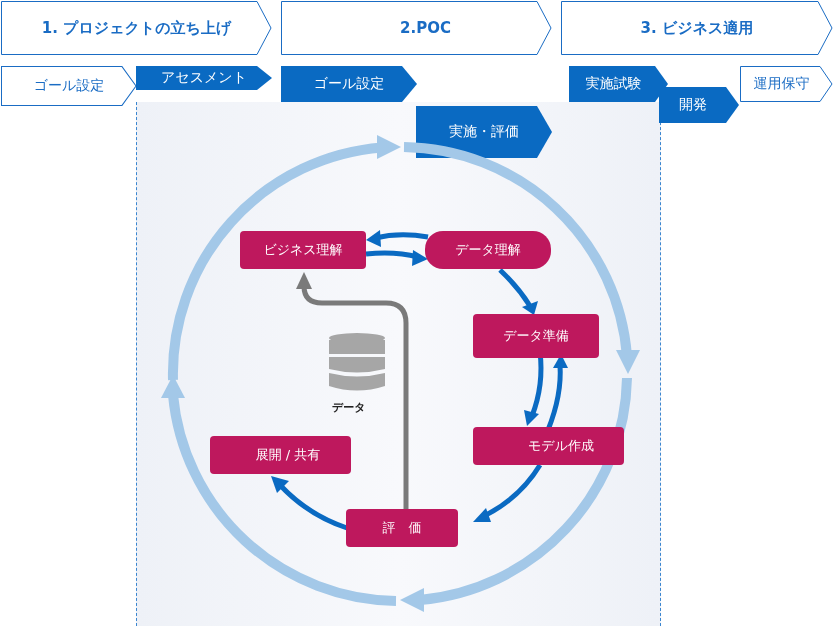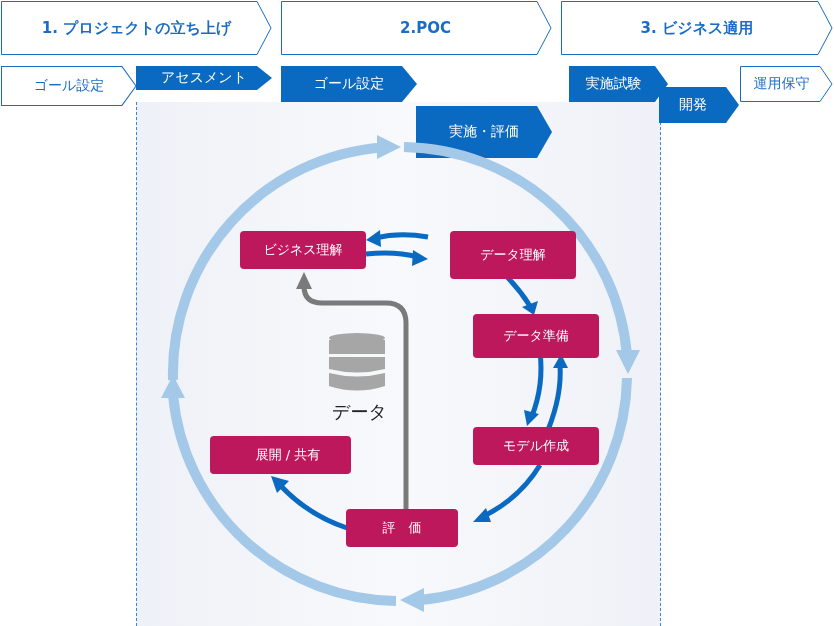--- a/index.html
+++ b/index.html
@@ -23,21 +23,21 @@
   .phase span { font-weight: bold; font-size: 15px; color: #1a6cc4; }
   .step span { font-size: 14px; }
   .step.filled span { color: #ffffff; }
   .step.outline span { color: #1a6cc4; }
 
   svg.diagram { position: absolute; left: 0; top: 0; width: 834px; height: 626px; }
   .node {
     position: absolute; background: #be185d; color: #fff; border-radius: 4px;
     display: flex; align-items: center; justify-content: center; font-size: 13px;
   }
-  .db-label { position: absolute; font-size: 18px; color: #222; }
+  .db-label { position: absolute; font-size: 11px; color: #222; font-weight: bold; }
 </style>
 </head>
 <body>
 
 <div class="chev phase" style="left:1px;top:1px;width:271px;height:54px;">
   <svg viewBox="0 0 271 54" preserveAspectRatio="none">
       <polygon points="0.5,0.5 256,0.5 270,27 256,53.5 0.5,53.5" fill="#fff" stroke="#1a6cc4" stroke-width="1"></polygon>
     </svg>
   <span>1. プロジェクトの立ち上げ</span>
 </div>
@@ -140,27 +140,27 @@
     <polygon points="527,426 524,410 539,414"></polygon>
     <polygon points="561,354 553,368 568,368"></polygon>
     <polygon points="473,522 486,508 491,522"></polygon>
     <polygon points="271,476 289,481 277,493"></polygon>
   </g>
 </svg>
 
 <div class="node" style="left:240px;top:231px;width:126px;height:38px;">
   <span>ビジネス理解</span>
 </div>
-<div class="node" style="left:450px;top:231px;width:126px;height:48px;">
+<div class="node" style="left:425px;top:231px;width:126px;height:38px;border-radius:18px;">
   <span>データ理解</span>
 </div>
 <div class="node" style="left:473px;top:314px;width:126px;height:44px;">
   <span>データ準備</span>
 </div>
-<div class="node" style="left:473px;top:427px;width:126px;height:38px;">
+<div class="node" style="left:473px;top:427px;width:126px;height:38px;padding-left:25px;">
   <span>モデル作成</span>
 </div>
 <div class="node" style="left:346px;top:509px;width:112px;height:38px;">
   <span>評　価</span>
 </div>
 <div class="node" style="left:210px;top:436px;width:126px;height:38px;padding-left:15px;">
   <span>展開 / 共有</span>
 </div>
 
 <div class="db-label" style="left:332px;top:400px;">データ</div>

